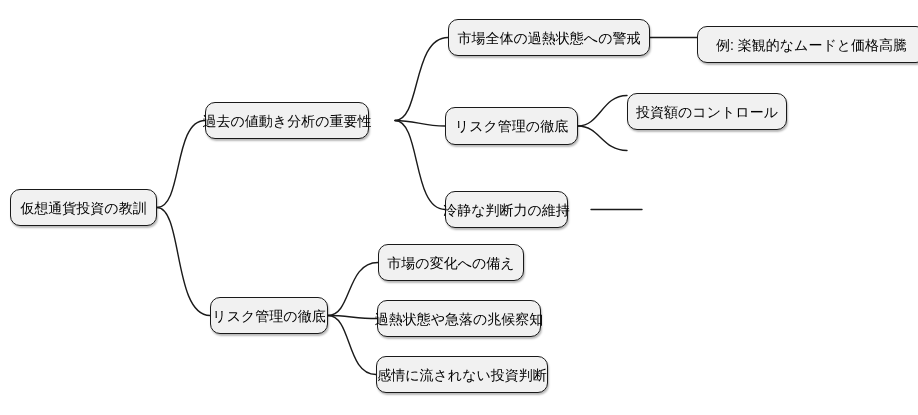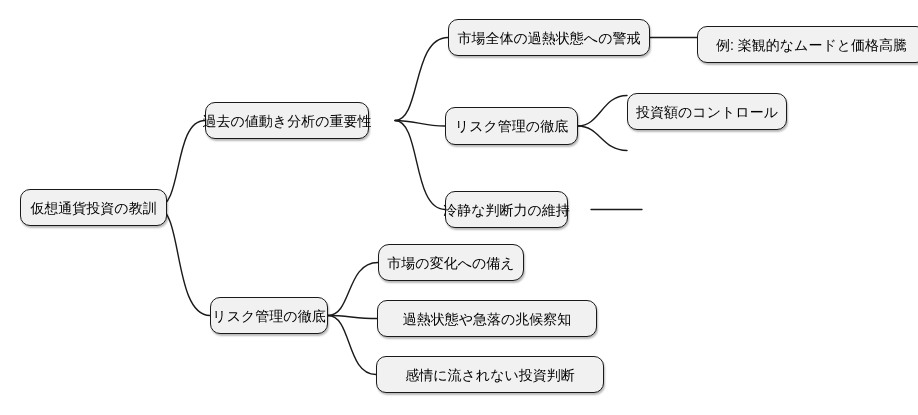--- a/index.html
+++ b/index.html
@@ -38,37 +38,37 @@
     <path d="M 395 120.5 C 421 120.5 412 209.5 445 209.5"></path>
     <path d="M 650 37.5 L 697 37.5"></path>
     <path d="M 578 126 C 600 126 602 95.5 627 95.5"></path>
     <path d="M 578 126 C 600 126 602 150.5 627 150.5"></path>
     <path d="M 591 209.5 L 642 209.5"></path>
     <path d="M 328 315.5 C 352 315.5 346 262.5 378 262.5"></path>
     <path d="M 328 315.5 C 348 315.5 355 318.5 377 318.5"></path>
     <path d="M 328 315.5 C 352 315.5 346 374.5 376 374.5"></path>
   </svg>
 
-  <div class="node" style="left:20px;top:189px;width:147px;height:37px;">仮想通貨投資の教訓</div>
+  <div class="node" style="left:10px;top:189px;width:147px;height:37px;">仮想通貨投資の教訓</div>
 
   <div class="node" style="left:205px;top:102px;width:164px;height:37px;">過去の値動き分析の重要性</div>
 
   <div class="node" style="left:448px;top:19px;width:202px;height:37px;">市場全体の過熱状態への警戒</div>
 
   <div class="node" style="left:697px;top:26px;width:229px;height:37px;">例: 楽観的なムードと価格高騰</div>
 
   <div class="node" style="left:445px;top:107px;width:133px;height:38px;">リスク管理の徹底</div>
 
   <div class="node" style="left:627px;top:77px;width:160px;height:37px;margin-top:16px;">投資額のコントロール</div>
 
 
   <div class="node" style="left:445px;top:191px;width:123px;height:37px;">冷静な判断力の維持</div>
 
 
   <div class="node" style="left:210px;top:297px;width:118px;height:37px;">リスク管理の徹底</div>
 
-  <div class="node" style="left:378px;top:244px;width:146px;height:37px;border-radius:11px;">市場の変化への備え</div>
+  <div class="node" style="left:378px;top:244px;width:146px;height:37px;">市場の変化への備え</div>
 
-  <div class="node" style="left:377px;top:300px;width:220px;height:37px;">過熱状態や急落の兆候察知</div>
+  <div class="node" style="left:377px;top:300px;width:164px;height:37px;">過熱状態や急落の兆候察知</div>
 
-  <div class="node" style="left:376px;top:356px;width:228px;height:37px;">感情に流されない投資判断</div>
+  <div class="node" style="left:376px;top:356px;width:172px;height:37px;">感情に流されない投資判断</div>
 
 </div>
 
 </body></html>

